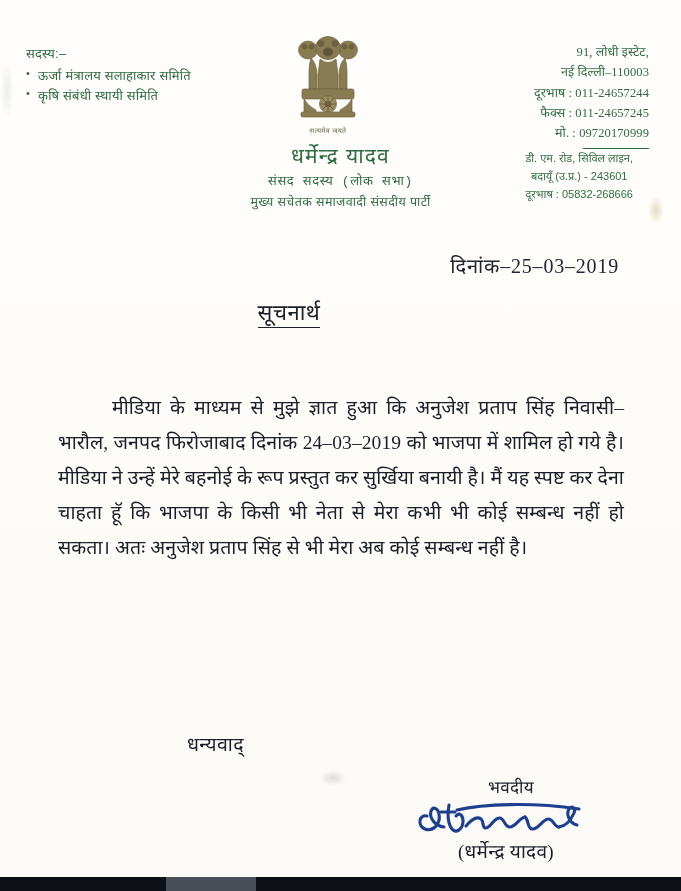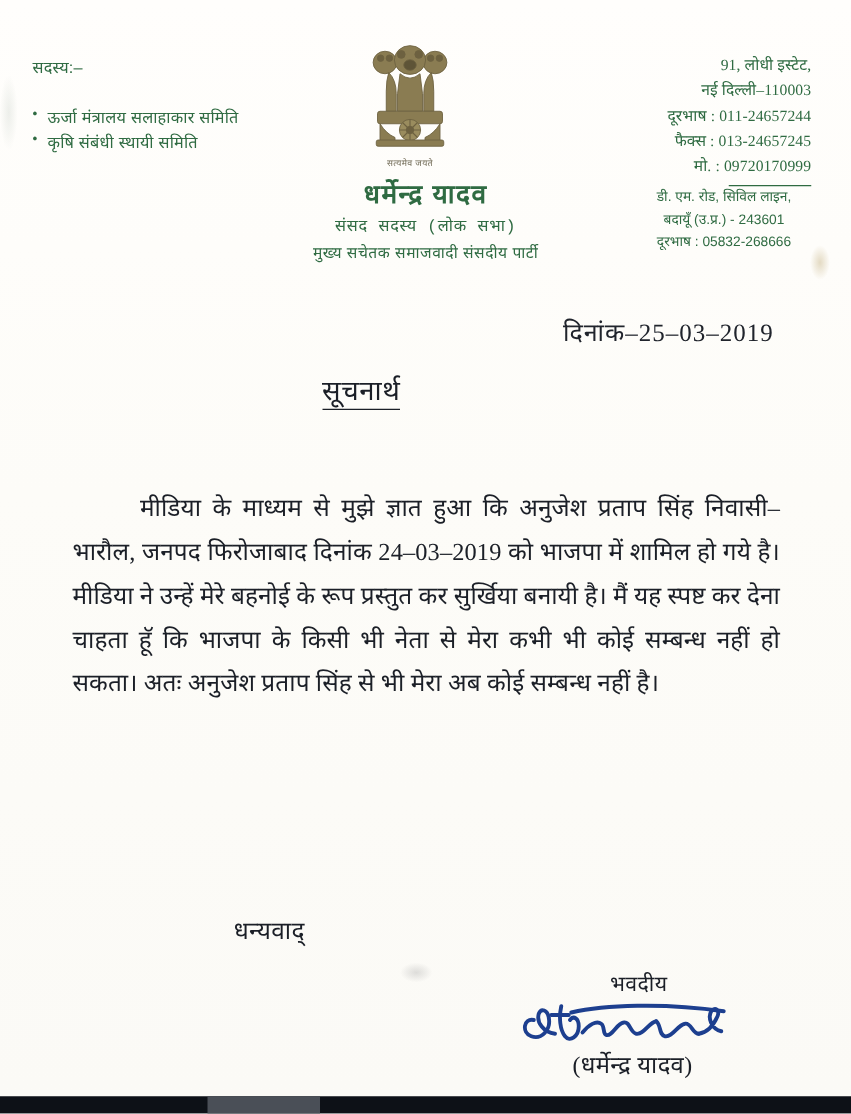--- a/index.html
+++ b/index.html
@@ -40,21 +40,21 @@
     left: 26px;
     top: 44px;
     width: 240px;
     color: #2f6b42;
     font-family: "Liberation Sans", "DejaVu Sans", sans-serif;
     font-size: 13px;
     line-height: 1.55;
     letter-spacing: .2px;
   }
   .lh-left .memb-title {
-    margin-bottom: 20px;
+    margin-bottom: 2px;
   }
   .lh-left ul {
     list-style: none;
     margin: 0;
     padding: 0;
   }
   .lh-left li {
     position: relative;
     padding-left: 12px;
     white-space: nowrap;
@@ -118,21 +118,21 @@
     position: absolute;
     left: 0;
     top: 143px;
     width: 681px;
     text-align: center;
     color: #2f6b42;
   }
   .lh-name {
     font-family: "Liberation Sans", "DejaVu Sans", sans-serif;
     font-size: 21px;
-    font-weight: bold;
+    font-weight: normal;
     letter-spacing: 1.2px;
     line-height: 1.2;
   }
   .lh-desg1 {
     font-family: Liberation Mono, monospace;
     font-size: 13px;
     letter-spacing: .6px;
     margin-top: 3px;
   }
   .lh-desg2 {
@@ -315,21 +315,21 @@
             <rect x="10" y="79" width="54" height="5" rx="1.5"></rect>
           </g>
         </svg>
         <div class="motto">सत्यमेव जयते</div>
       </div>
 
       <div class="lh-right">
         <div>91, लोधी इस्टेट,</div>
         <div>नई दिल्ली–110003</div>
         <div>दूरभाष : 011-24657244</div>
-        <div>फैक्स : 013-24657245</div>
+        <div>फैक्स : 011-24657245</div>
         <div>मो. : 09720170999</div>
         <div class="lh-divider"></div>
       </div>
 
       <div class="lh-right-2">
         <div>डी. एम. रोड, सिविल लाइन,</div>
         <div>बदायूँ (उ.प्र.) - 243601</div>
         <div>दूरभाष : 05832-268666</div>
       </div>
 

